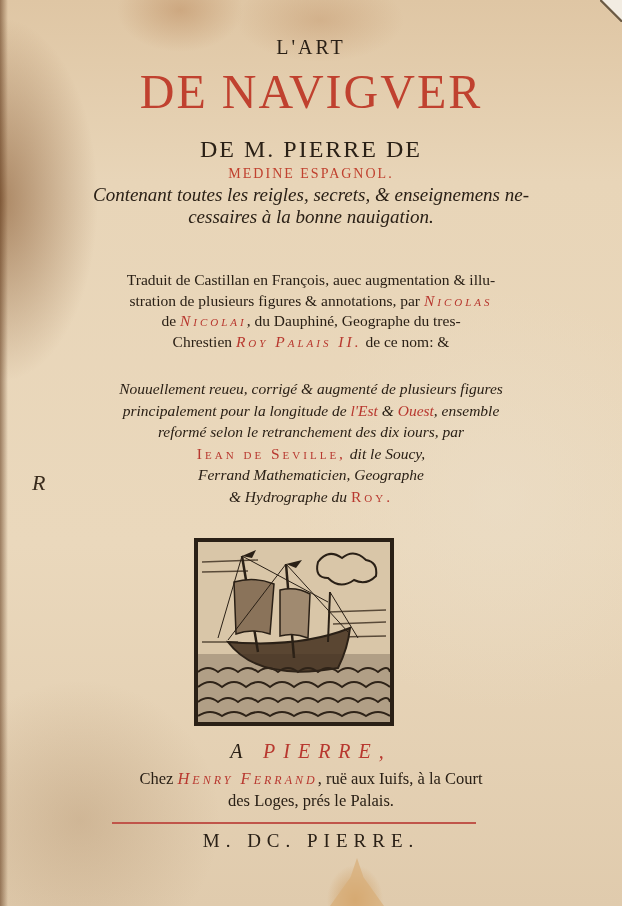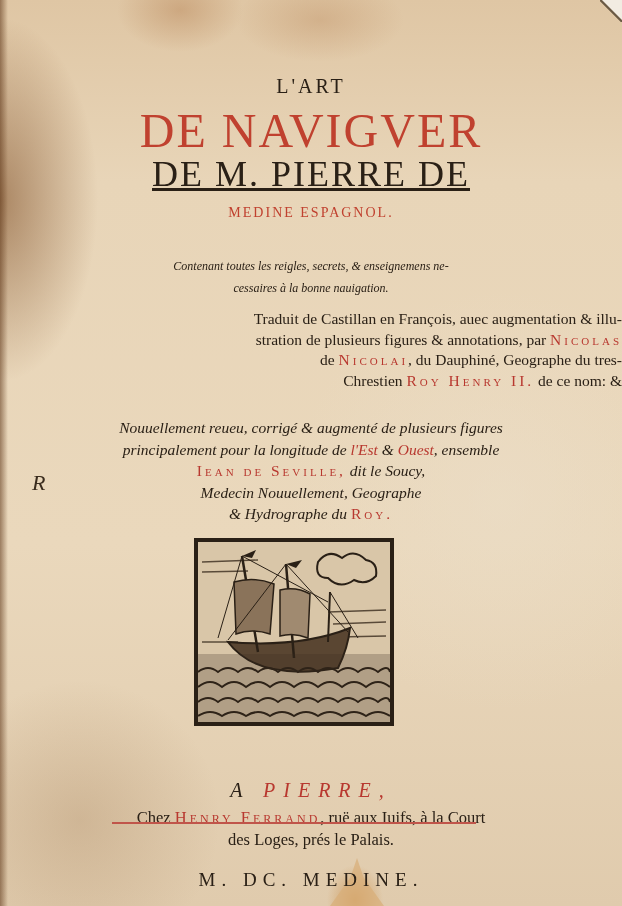--- a/index.html
+++ b/index.html
@@ -26,33 +26,33 @@
   }
   .left-edge {
     position: absolute; left: 0; top: 0; width: 8px; height: 906px;
     background: linear-gradient(90deg, rgba(90,50,20,0.55), rgba(90,50,20,0));
   }
   .bottom-stain {
     position: absolute; left: 330px; top: 858px; width: 54px; height: 48px;
     background: #d8ae78; opacity: 0.7;
     clip-path: polygon(50% 0%, 62% 40%, 100% 100%, 0% 100%, 38% 40%);
   }
-  .center { position: absolute; left: 0; width: 622px; text-align: center; white-space: nowrap; margin-top: 39px; }
-  .red { color: #b8382f; }
+  .center { position: absolute; left: 0; width: 622px; text-align: center; white-space: nowrap; }
+  .red { color: #b8382f; font-style: italic; }
   .black { color: #2a2016; }
   .sc { font-variant: small-caps; letter-spacing: 3px; }
   .italic { font-style: italic; }
 
   .l-art { top: 36px; font-size: 20px; letter-spacing: 3px; }
   .title-main { top: 64px; font-size: 48px; letter-spacing: 2px; color: #c0412f; }
-  .title-2 { top: 114px; font-size: 36px; letter-spacing: 2px; text-decoration: underline; }
+  .title-2 { top: 136px; font-size: 24px; letter-spacing: 2px; }
   .title-3 { top: 166px; font-size: 14px; letter-spacing: 2px; color: #c0412f; }
 
-  .sub { top: 216px; font-size: 12px; line-height: 22px; }
-  .trad { top: 270px; font-size: 15.5px; line-height: 20.5px; text-align: right; }
+  .sub { top: 184px; font-size: 19px; line-height: 22px; }
+  .trad { top: 270px; font-size: 15.5px; line-height: 20.5px; }
   .nouv { top: 378px; font-size: 15.5px; line-height: 21.5px; }
 
   .woodcut {
     position: absolute; left: 194px; top: 538px; width: 200px; height: 188px;
     border: 4px solid #2a2016; background: #ddcbb0; box-sizing: border-box;
   }
   .woodcut svg { width: 100%; height: 100%; display: block; }
 
   .rouen { top: 740px; font-size: 20px; letter-spacing: 8px; font-style: italic; }
   .chez { top: 768px; font-size: 16.5px; line-height: 22px; }
@@ -82,28 +82,29 @@
 
   <div class="center sub italic">
     <div>Contenant toutes les reigles, secrets, &amp; enseignemens ne-</div>
     <div>cessaires à la bonne nauigation.</div>
   </div>
 
   <div class="center trad">
     <div>Traduit de Castillan en François, auec augmentation &amp; illu-</div>
     <div><span>stration de plusieurs figures &amp; annotations, par </span><span class="red sc">Nicolas</span></div>
     <div><span>de </span><span class="red sc">Nicolai</span><span>, du Dauphiné, Geographe du tres-</span></div>
-    <div><span>Chrestien </span><span class="red sc">Roy Henry II.</span><span> de ce nom: &amp;</span></div>
+    <div><span>Chrestien </span><span class="red sc">Roy Palais II.</span><span> de ce nom: &amp;</span></div>
   </div>
 
   <div class="center nouv italic">
     <div>Nouuellement reueu, corrigé &amp; augmenté de plusieurs figures</div>
     <div><span>principalement pour la longitude de </span><span class="red">l'Est</span><span> &amp; </span><span class="red">Ouest</span><span>, ensemble</span></div>
+    <div>reformé selon le retranchement des dix iours, par</div>
     <div><span class="red sc" style="font-style:normal">Iean de Seville,</span><span> dit le Soucy,</span></div>
-    <div>Medecin Nouuellement, Geographe</div>
+    <div>Ferrand Mathematicien, Geographe</div>
     <div><span>&amp; Hydrographe du </span><span class="red sc" style="font-style:normal">Roy.</span></div>
   </div>
 
   <div class="margin-r">R</div>
 
   <div class="woodcut">
     <svg viewBox="0 0 192 180" xmlns="http://www.w3.org/2000/svg">
       <rect x="0" y="0" width="192" height="180" fill="#d9c6a8"></rect>
 
       <g stroke="#3a2c1e" stroke-width="1.4" opacity="0.8">
@@ -146,14 +147,14 @@
       <rect x="0" y="112" width="192" height="68" fill="#3a2c1e" opacity="0.25"></rect>
     </svg>
   </div>
 
   <div class="center rouen"><span class="black">A </span><span class="red">PIERRE,</span></div>
   <div class="center chez">
     <div><span>Chez </span><span class="red sc">Henry Ferrand</span><span>, ruë aux Iuifs, à la Court</span></div>
     <div>des Loges, prés le Palais.</div>
   </div>
   <div class="rule"></div>
-  <div class="center date">M. DC. MEDINE.</div>
+  <div class="center date">M. DC. PIERRE.</div>
 </div>
 
 </body></html>

